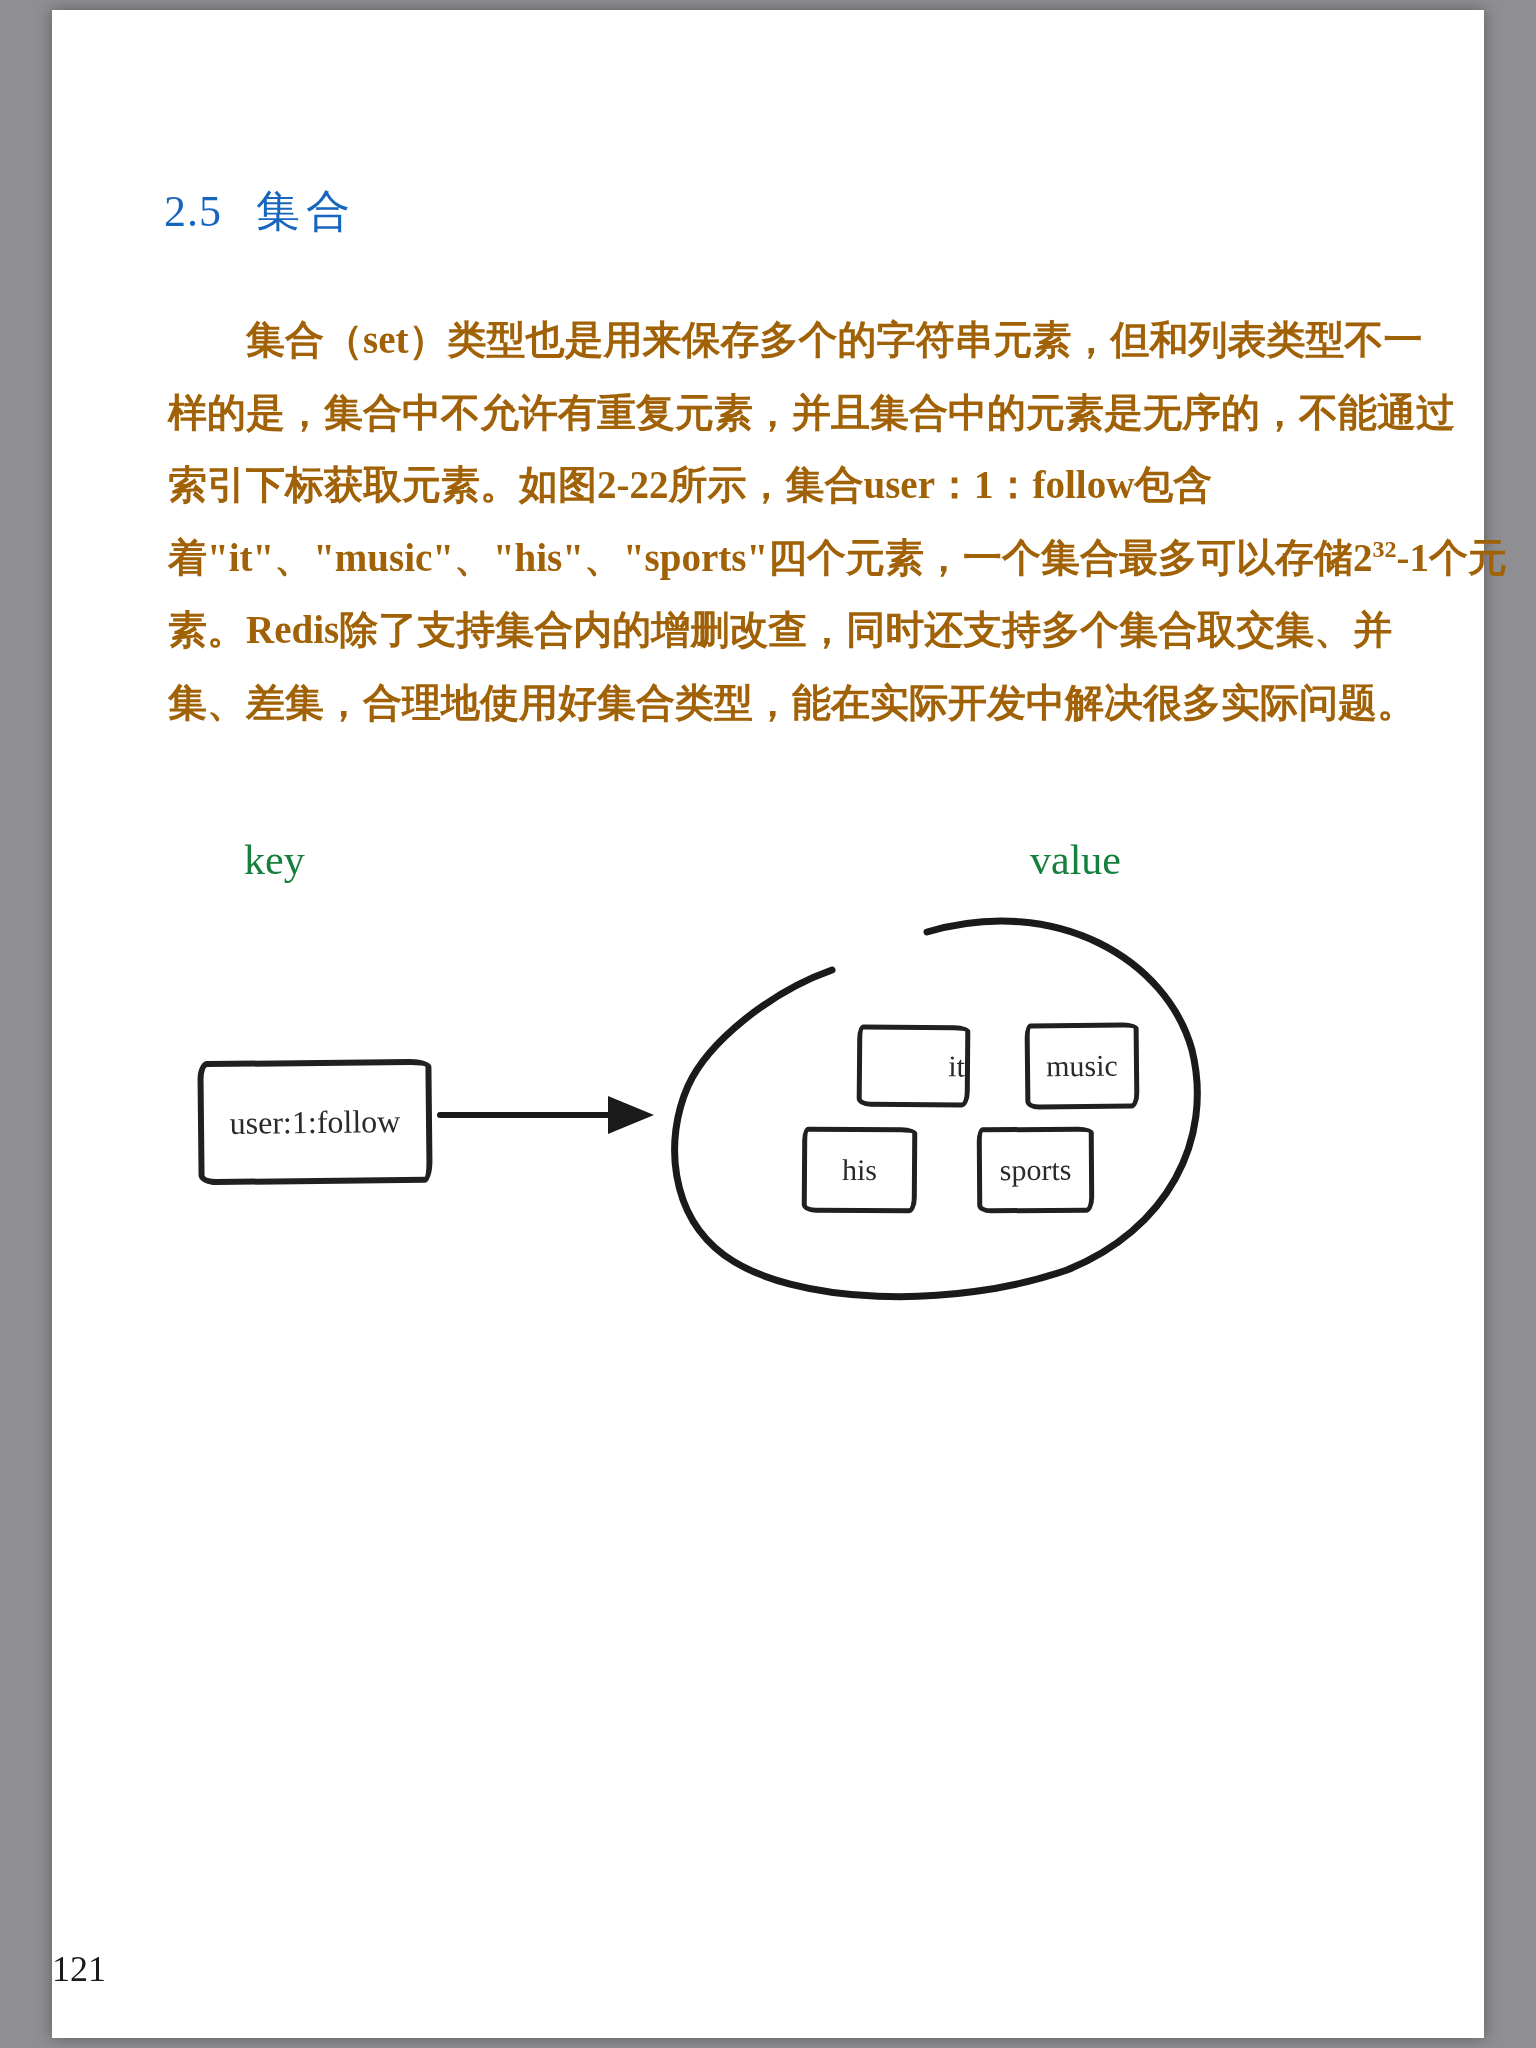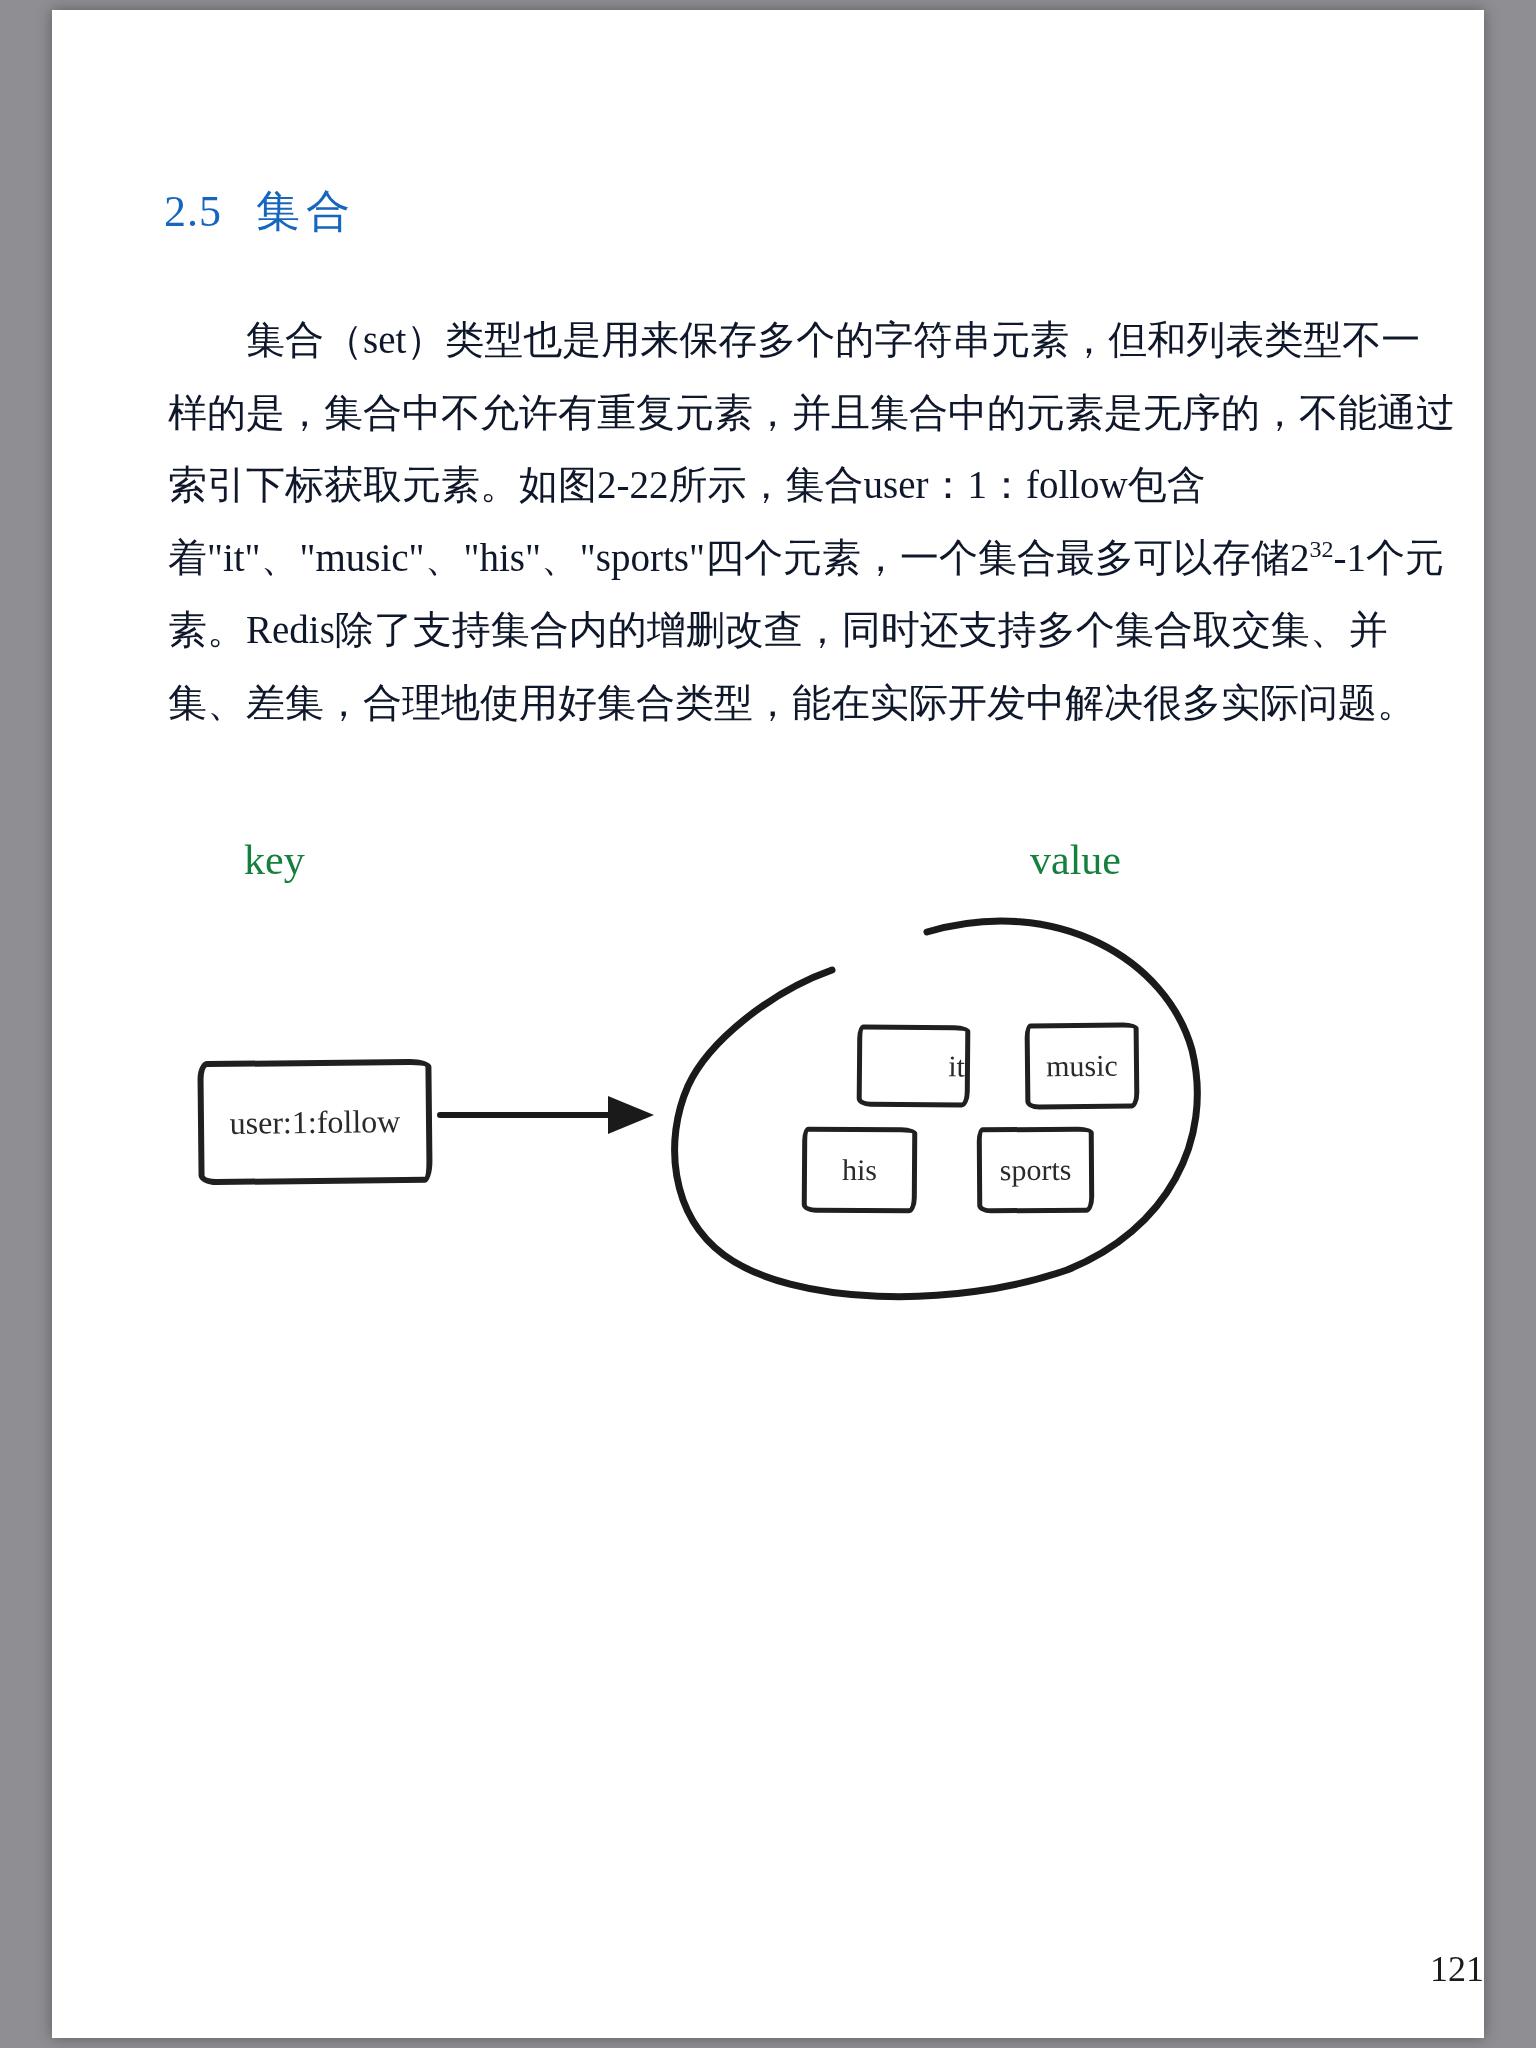--- a/index.html
+++ b/index.html
@@ -36,21 +36,22 @@
   }
   .heading .num { letter-spacing: 1px; }
   .heading .title { margin-left: 34px; letter-spacing: 6px; }
   .para {
     position: absolute;
     left: 116px;
     top: 294px;
     width: 1265px;
     font-size: 39px;
     line-height: 72.5px;
-    color: #0f172a;
+    color: #a16207;
+    font-weight: bold;
   }
   .para-line { white-space: nowrap; }
   .para-line.indent { text-indent: 2em; }
   .para-line sup {
     font-size: 24px;
     vertical-align: super;
     line-height: 0;
   }
   
   .fig-label {
@@ -102,21 +103,21 @@
     text-align: center;
     font-size: 36px;
     color: #1b1b1b;
   }
   .caption .cap-title { margin-left: 34px; letter-spacing: 3px; }
   .page-number {
     position: absolute;
     left: 0;
     top: 1938px;
     width: 100%;
-    text-align: right;
+    text-align: left;
     font-size: 36px;
     color: #1b1b1b;
   }
 </style>
 </head>
 <body>
 
 <div class="canvas">
   <div class="page">
 

